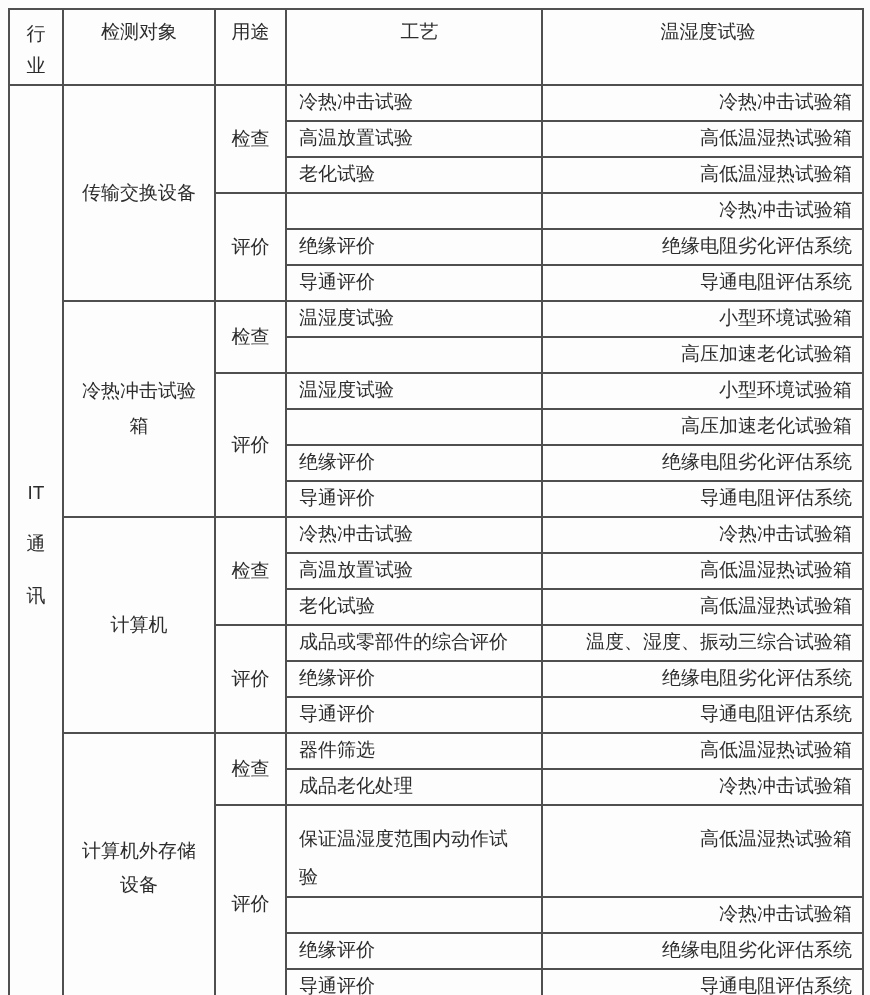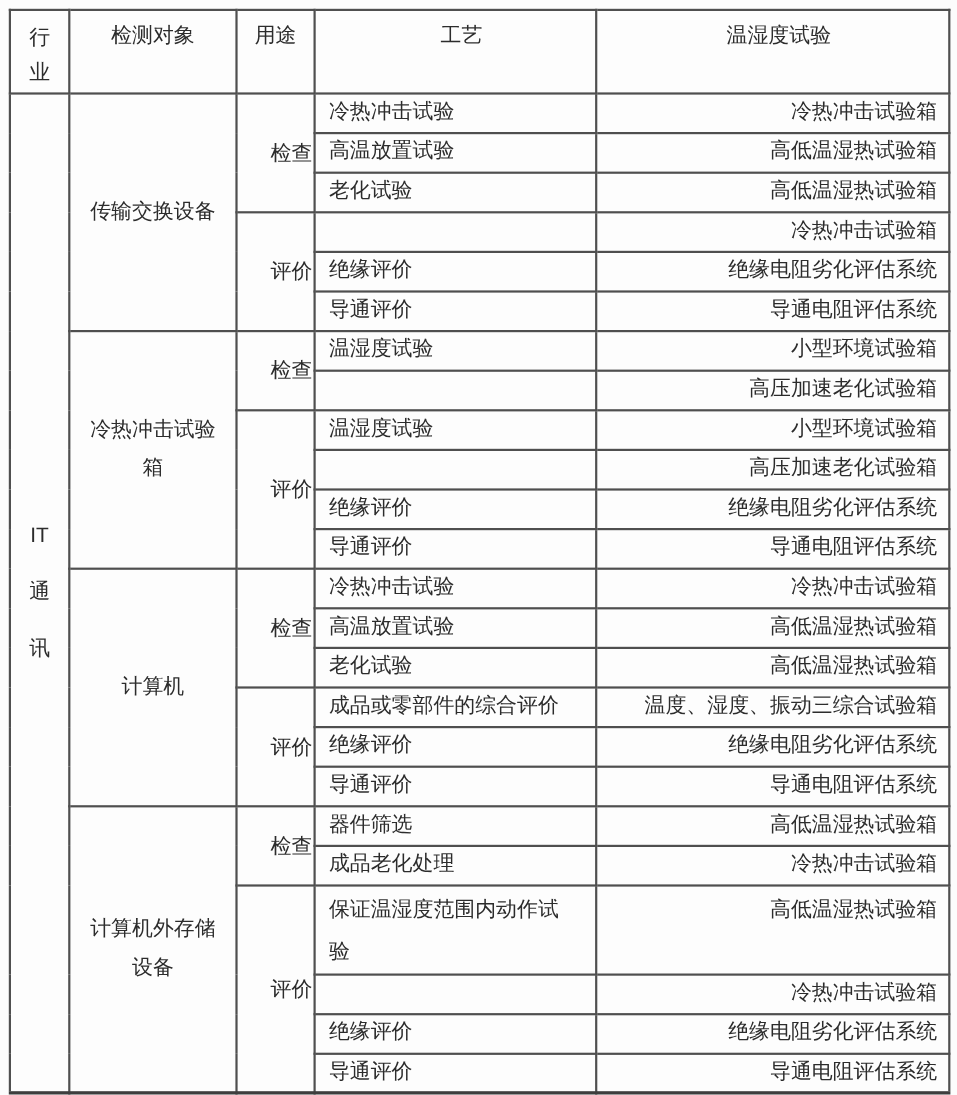--- a/index.html
+++ b/index.html
@@ -53,34 +53,34 @@
     line-height: 2.7;
     word-break: break-all;
     padding: 0 10px;
   }
   td.target {
     text-align: center;
     padding: 0 12px;
     line-height: 1.8;
     border-radius: 10px;
   }
-  td.usage { text-align: right; }
+  td.usage { text-align: center; }
   td.process {
     text-align: left;
     padding: 0 16px 0 12px;
     line-height: 1.6;
   }
   td.solution {
     text-align: right;
     padding: 0 10px 0 12px;
     line-height: 1.6;
   }
   tr.tall td.process, tr.tall td.solution {
     vertical-align: top;
-    padding-top: 3px;
+    padding-top: 14px;
     line-height: 2.0;
   }
 </style>
 </head>
 <body>
 
 <div class="scan-area">
   <table class="doc-table">
     <colgroup>
       <col style="width:54px">

